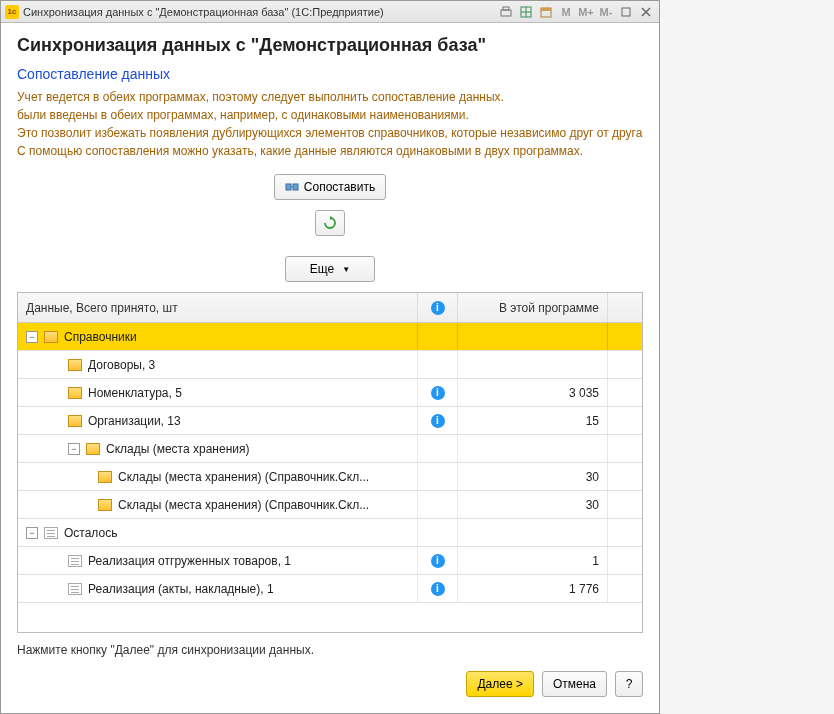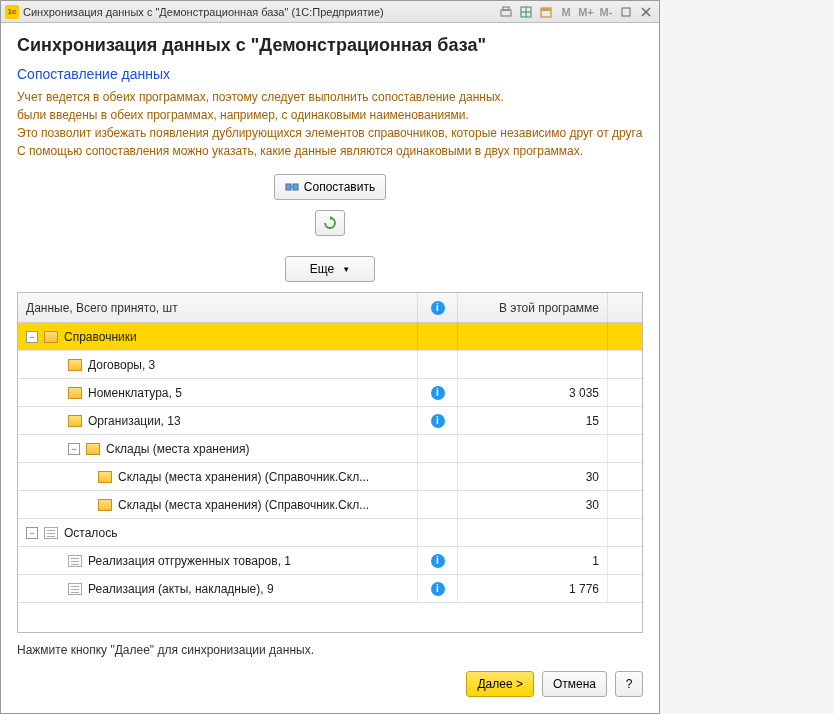--- a/index.html
+++ b/index.html
@@ -237,21 +237,21 @@
             <div class="td col-info" style="justify-content: center;">
               <span class="info-icon">i</span>
             </div>
             <div class="td col-prog num">1</div>
             <div class="td col-left num">1</div>
             <div class="td col-pct num">0</div>
           </div>
           <div class="tr">
             <div class="td col-data indent-1">
               <span class="row-icon doc"></span>
-              <span>Реализация (акты, накладные), 9</span>
+              <span>Реализация (акты, накладные), 1</span>
             </div>
             <div class="td col-info" style="justify-content: center;">
               <span class="info-icon">i</span>
             </div>
             <div class="td col-prog num">1 776</div>
             <div class="td col-left num">3</div>
             <div class="td col-pct num">0</div>
           </div>
         </div>
     </div>

